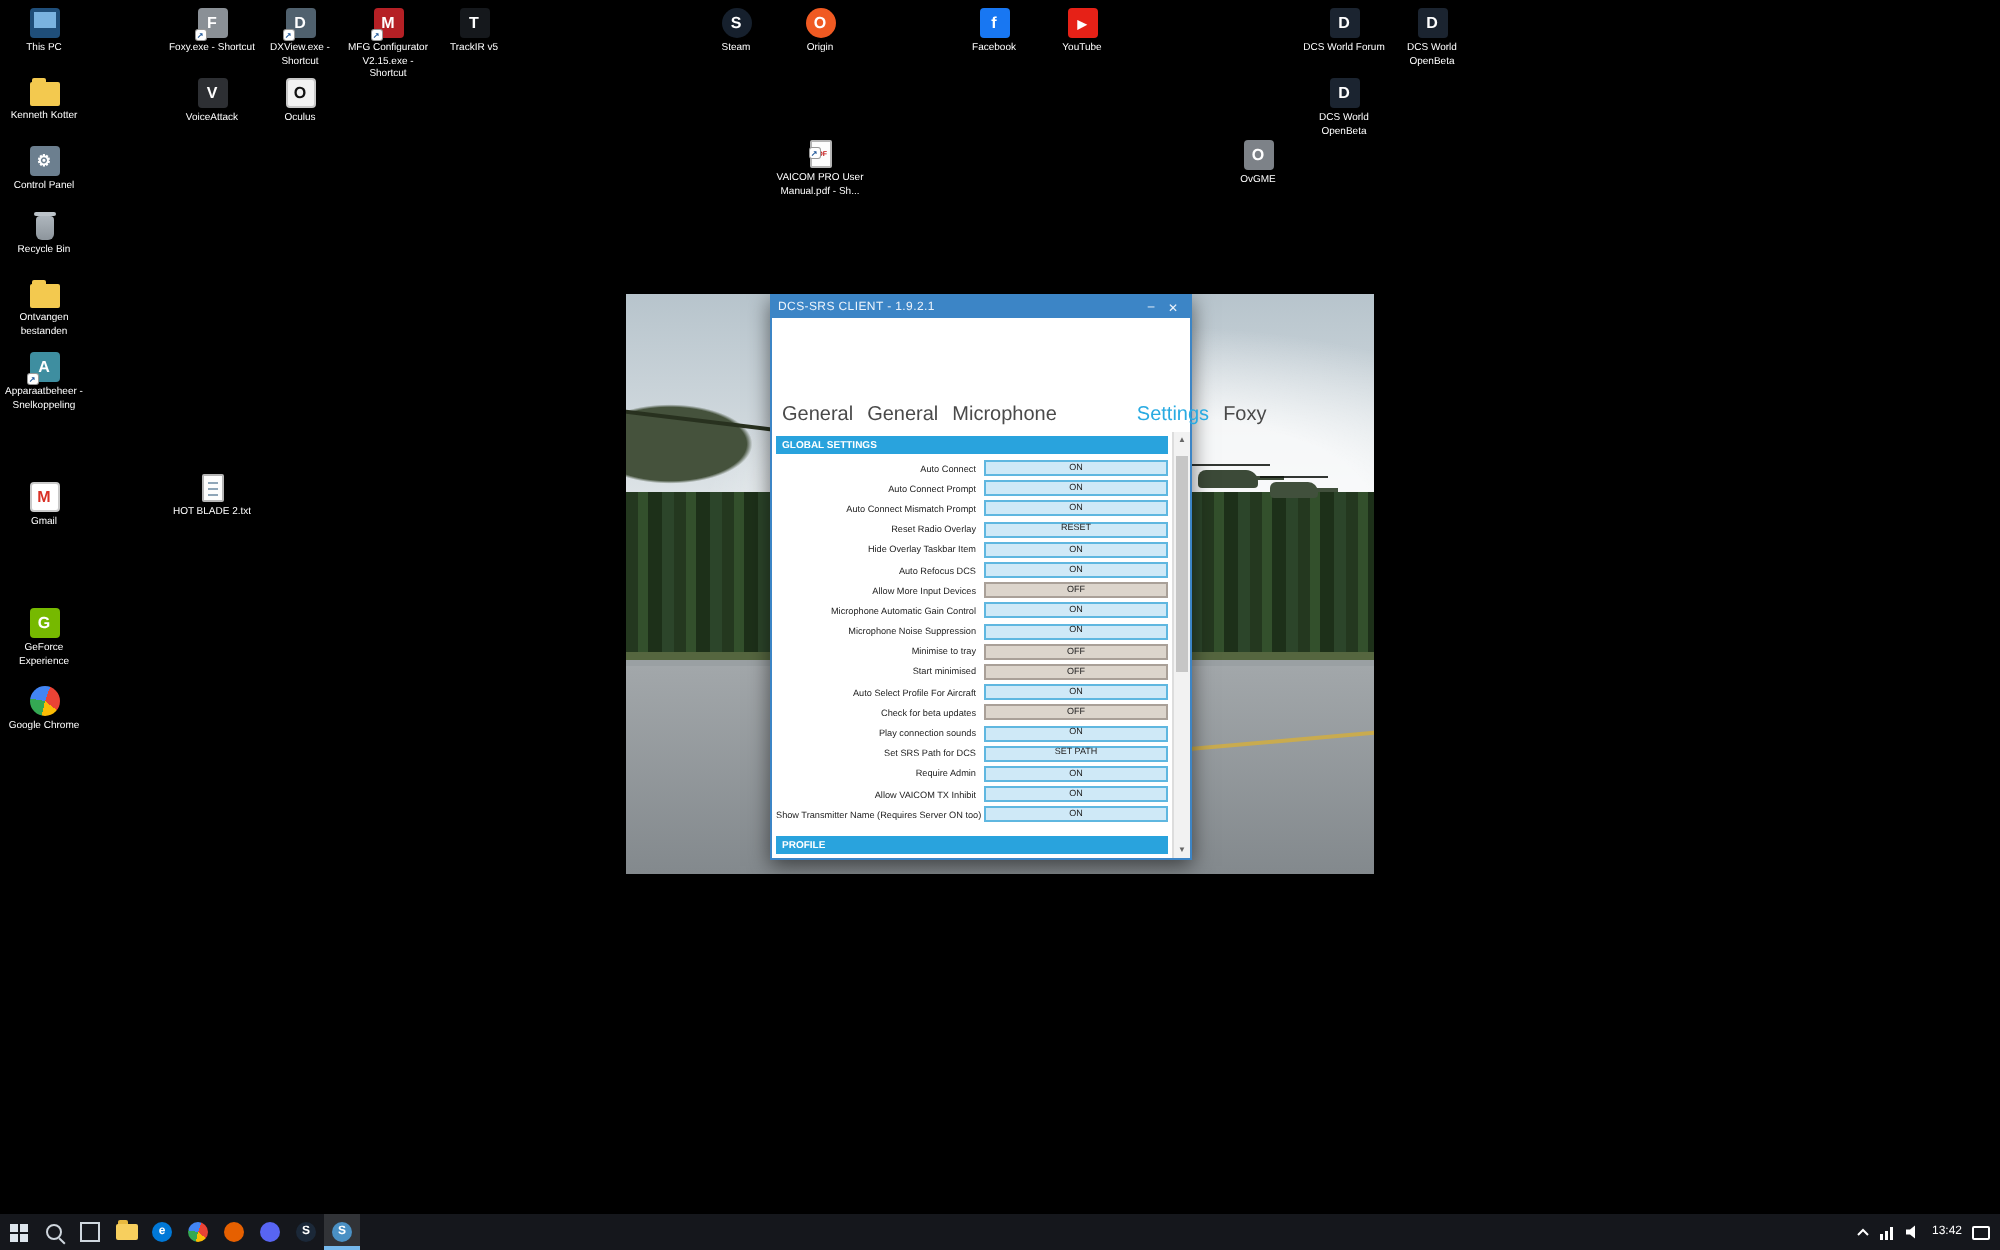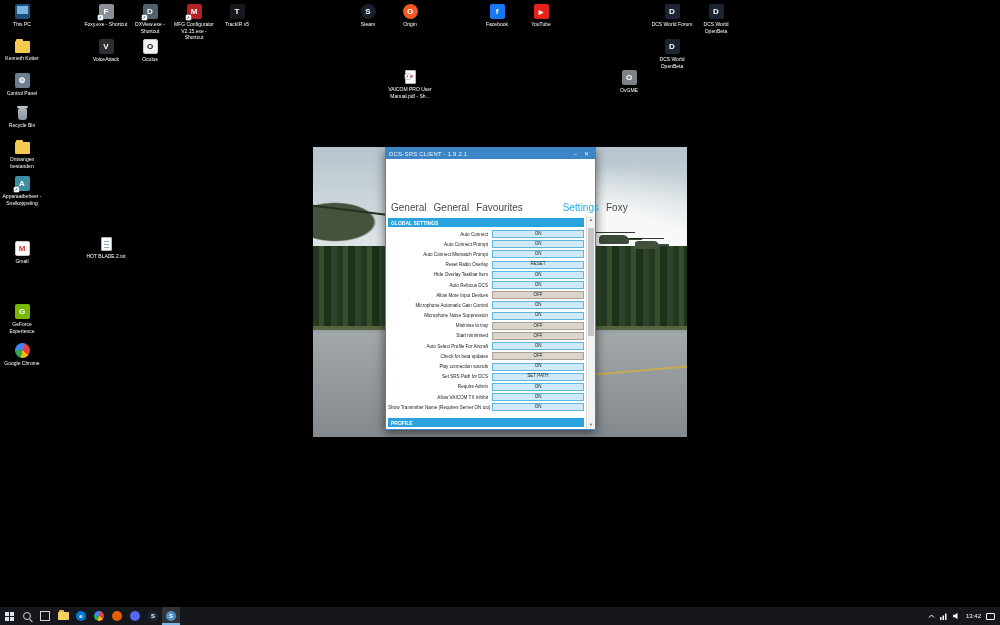--- a/index.html
+++ b/index.html
@@ -213,21 +213,21 @@
 <div class="srs">
   <div class="titlebar">
     <span class="title">DCS-SRS CLIENT - 1.9.2.1</span>
     <span class="win-btn">–</span>
     <span class="win-btn">✕</span>
   </div>
   <div class="menubar">
 
   <span class="menu-item">General</span>
       <span class="menu-item">General</span>
-      <span class="menu-item">Favourites</span>
+      <span class="menu-item">Microphone</span>
       <span class="menu-item active">Settings</span>
       <span class="menu-item">Foxy</span>
     </div>
   <div class="content">
     <div class="shead" id="gs-head">GLOBAL SETTINGS</div>
     <div class="rows">
 
     <div class="srow">
           <span class="slabel">Auto Connect</span>
           <button class="sbtn s-on">ON</button>

